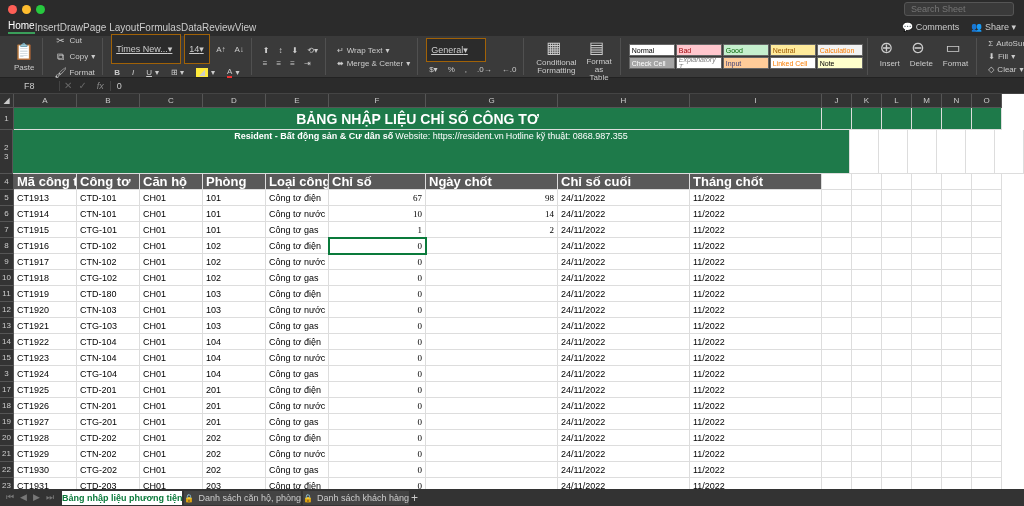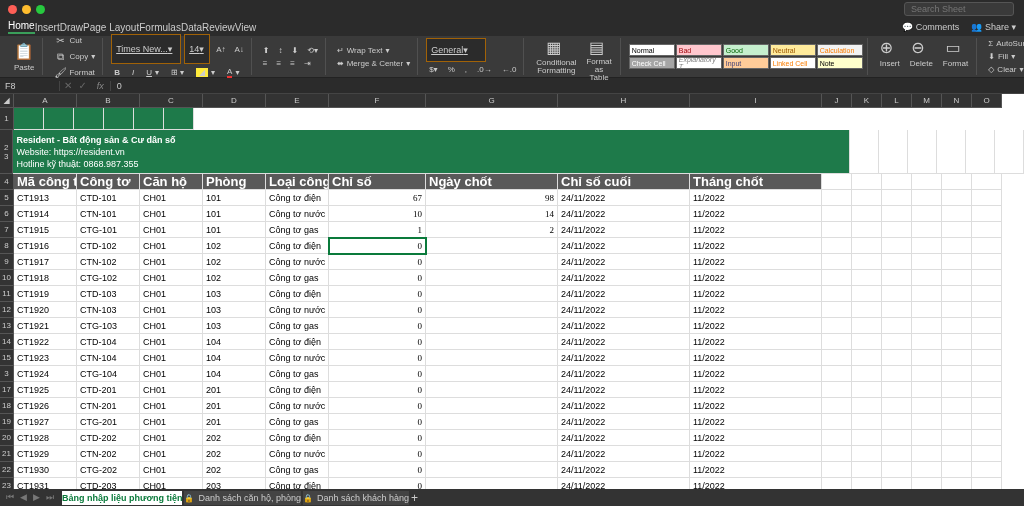--- a/index.html
+++ b/index.html
@@ -27,21 +27,21 @@
 .rgroup:last-child { border-right: none; }
 .rbtn { display: flex; align-items: center; gap: 3px; padding: 1px 3px; cursor: pointer; white-space: nowrap; }
 .icon { width: 12px; height: 12px; display: inline-flex; align-items: center; justify-content: center; font-size: 10px; }
 .big-icon { width: 20px; height: 20px; font-size: 16px; }
 .big-btn { display: flex; flex-direction: column; align-items: center; gap: 1px; padding: 0 4px; cursor: pointer; }
 .dropdown-box { background: #2b2b2b; border: 1px solid #a16207; padding: 1px 4px; font-size: 9px; height: 30px; display: flex; align-items: center; text-decoration: underline; }
 .style-cell { width: 46px; height: 12px; font-size: 7px; display: flex; align-items: center; padding: 0 2px; border: 1px solid #666; color: #000; }
 
 
 .formula-row { height: 16px; background: #2b2b2b; display: flex; align-items: center; border-bottom: 1px solid #444; }
-.name-box { width: 60px; padding: 0 5px; font-size: 9px; border-right: 1px solid #444; }
+.name-box { width: 60px; padding: 0 24px; font-size: 9px; border-right: 1px solid #444; }
 .fx-label { padding: 0 6px; font-size: 9px; color: #888; font-style: italic; border-right: 1px solid #444; }
 .formula-input { flex: 1; padding: 0 6px; font-size: 9px; }
 
 
 .sheet-area { display: flex; height: 395px; background: #fff; overflow: hidden; position: relative; }
 .row-header { width: 14px; background: #333; color: #ccc; font-size: 8px; display: flex; align-items: center; justify-content: center; border-bottom: 1px solid #555; border-right: 1px solid #555; }
 .col-header { background: #333; color: #ccc; font-size: 8px; display: flex; align-items: center; justify-content: center; border-right: 1px solid #555; border-bottom: 1px solid #555; }
 .grid { overflow: auto; width: 100%; }
 
 
@@ -233,30 +233,31 @@
         <div class="col-header c-I">I</div>
         <div class="col-header c-rest">J</div>
         <div class="col-header c-rest">K</div>
         <div class="col-header c-rest">L</div>
         <div class="col-header c-rest">M</div>
         <div class="col-header c-rest">N</div>
         <div class="col-header c-rest">O</div>
       </div>
       <div class="row merged-title" style="height:22px">
   <div class="row-header c-idx">1</div>
+  <div class="cell title-cell" style="width:808px">BẢNG NHẬP LIỆU CHỈ SỐ CÔNG TƠ</div>
   <div class="cell c-rest"></div>
         <div class="cell c-rest"></div>
         <div class="cell c-rest"></div>
         <div class="cell c-rest"></div>
         <div class="cell c-rest"></div>
         <div class="cell c-rest"></div>
 </div>
       <div class="row" style="height:44px">
   <div class="row-header c-idx" style="height:44px">2<br>3</div>
-  <div class="cell info-cell" style="width:872px;height:44px;flex-direction:column;align-items:flex-start;justify-content:center;gap:2px">
+  <div class="cell info-cell" style="width:872px;height:44px;flex-direction:row;align-items:flex-start;justify-content:center;gap:2px">
     <div><b>Resident - Bất động sản &amp; Cư dân số</b></div>
     <div>Website: https://resident.vn</div>
     <div>Hotline kỹ thuật: 0868.987.355</div>
   </div>
   <div class="cell c-rest" style="height:44px"></div>
         <div class="cell c-rest" style="height:44px"></div>
         <div class="cell c-rest" style="height:44px"></div>
         <div class="cell c-rest" style="height:44px"></div>
         <div class="cell c-rest" style="height:44px"></div>
         <div class="cell c-rest" style="height:44px"></div>
@@ -383,21 +384,21 @@
         <div class="cell c-rest"></div>
         <div class="cell c-rest"></div>
         <div class="cell c-rest"></div>
         <div class="cell c-rest"></div>
         <div class="cell c-rest"></div>
         <div class="cell c-rest"></div>
       </div>
       <div class="row">
         <div class="row-header c-idx">11</div>
         <div class="cell c-A">CT1919</div>
-        <div class="cell c-B">CTD-103</div>
+        <div class="cell c-B">CTD-180</div>
         <div class="cell c-C">CH01</div>
         <div class="cell c-D">103</div>
         <div class="cell c-E">Công tơ điện</div>
         <div class="cell c-F num">0</div>
         <div class="cell c-G num"></div>
         <div class="cell c-H">24/11/2022</div>
         <div class="cell c-I">11/2022</div>
         <div class="cell c-rest"></div>
         <div class="cell c-rest"></div>
         <div class="cell c-rest"></div>

